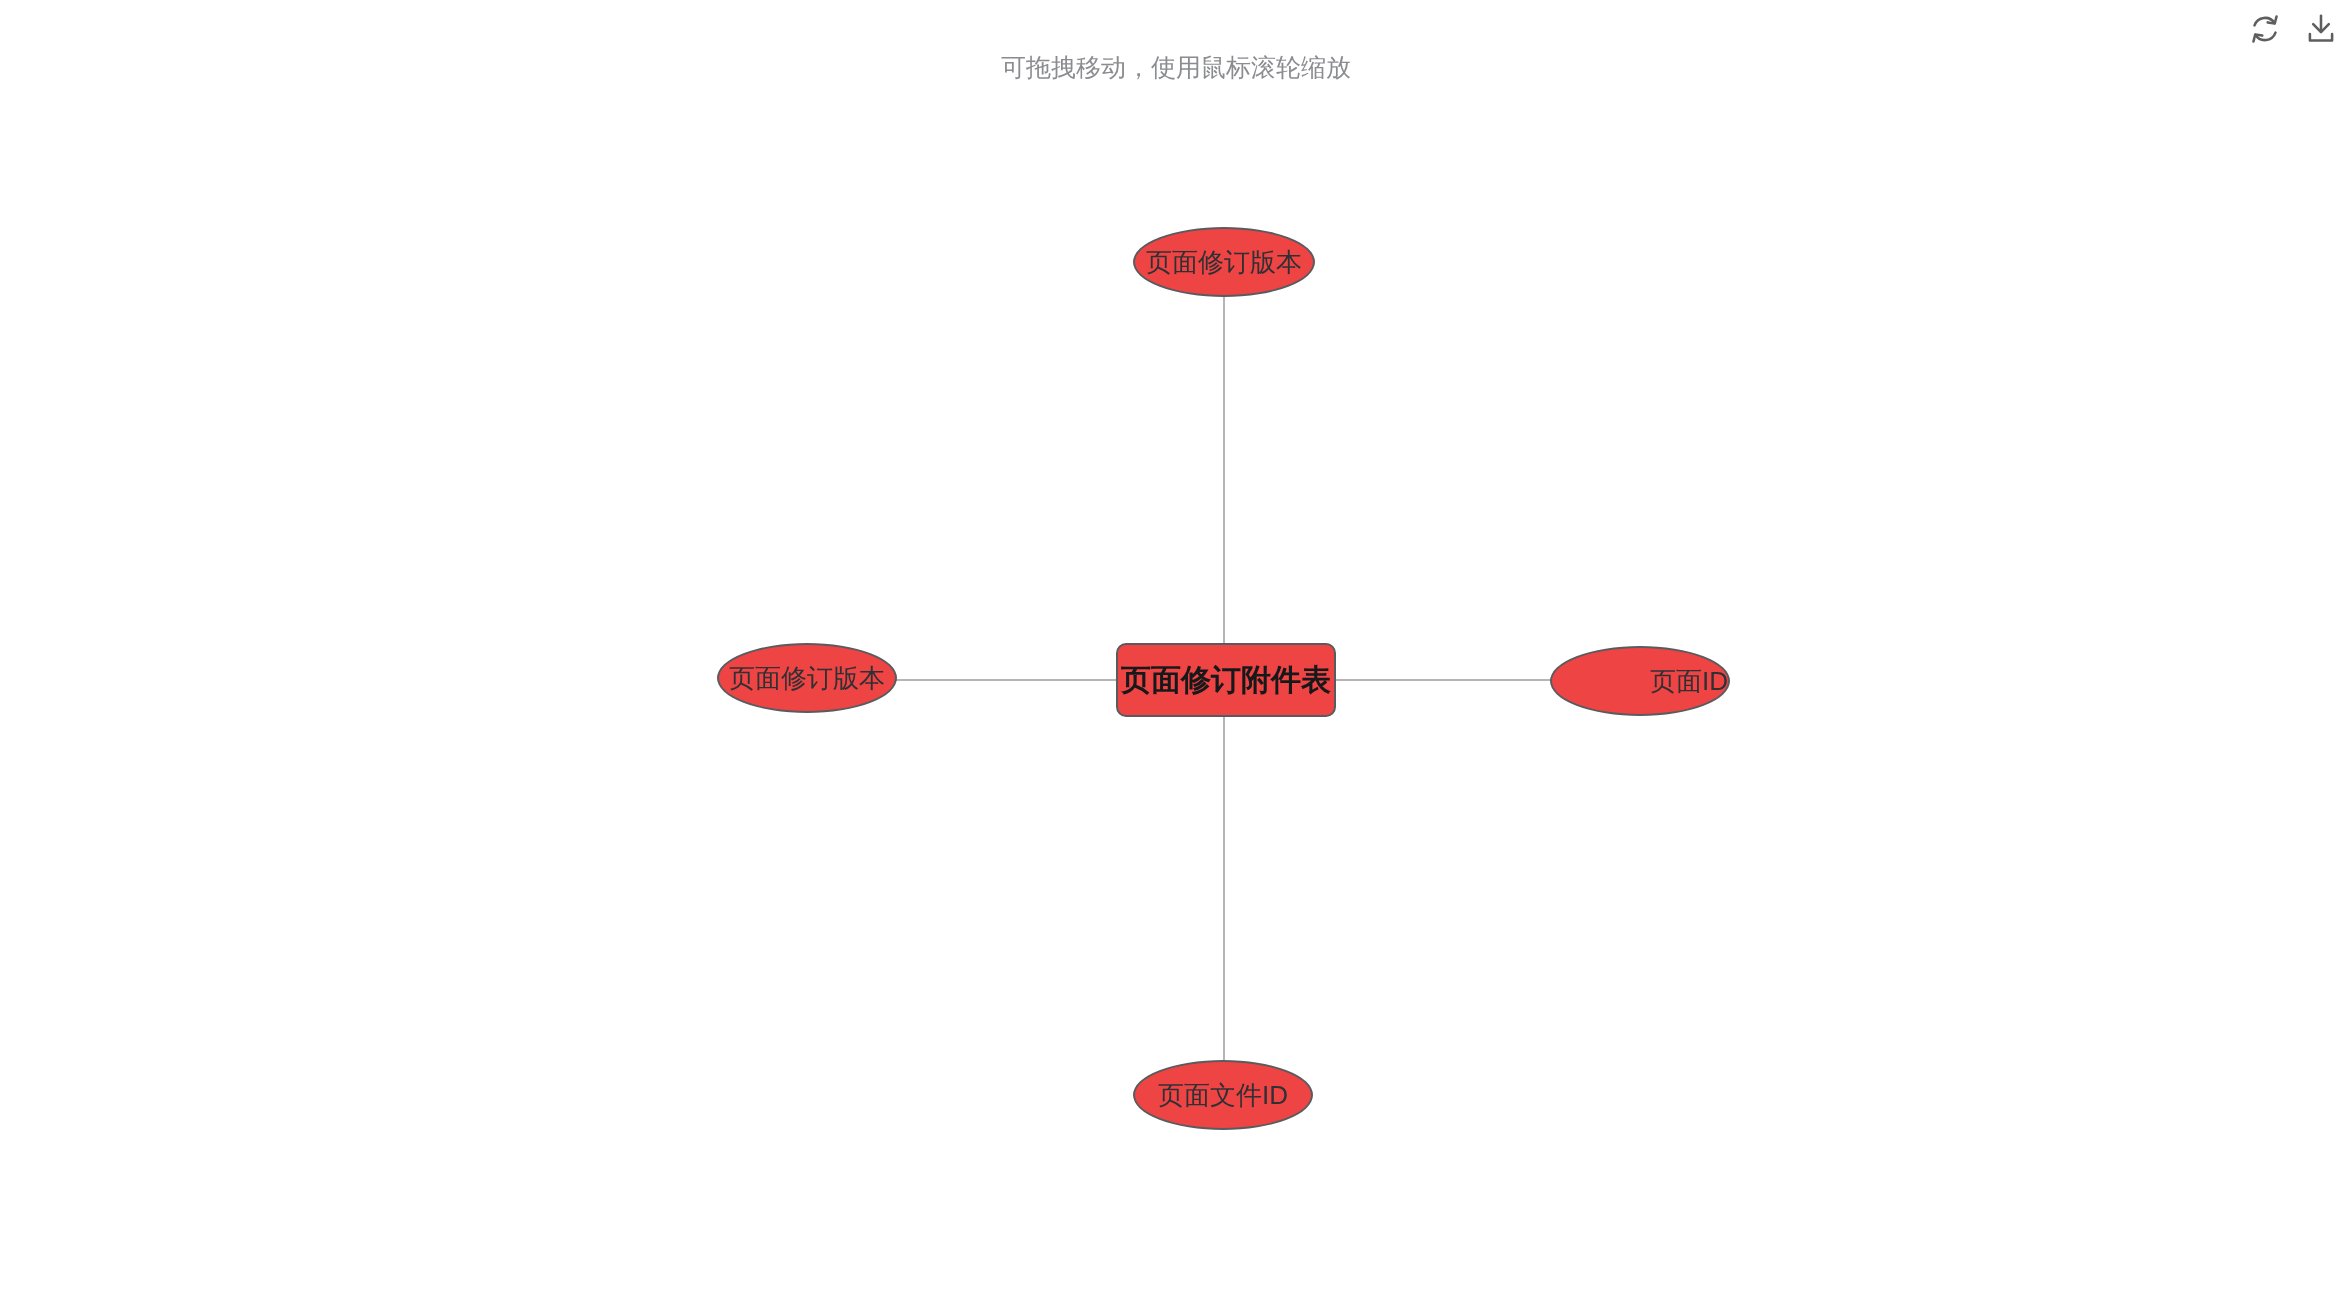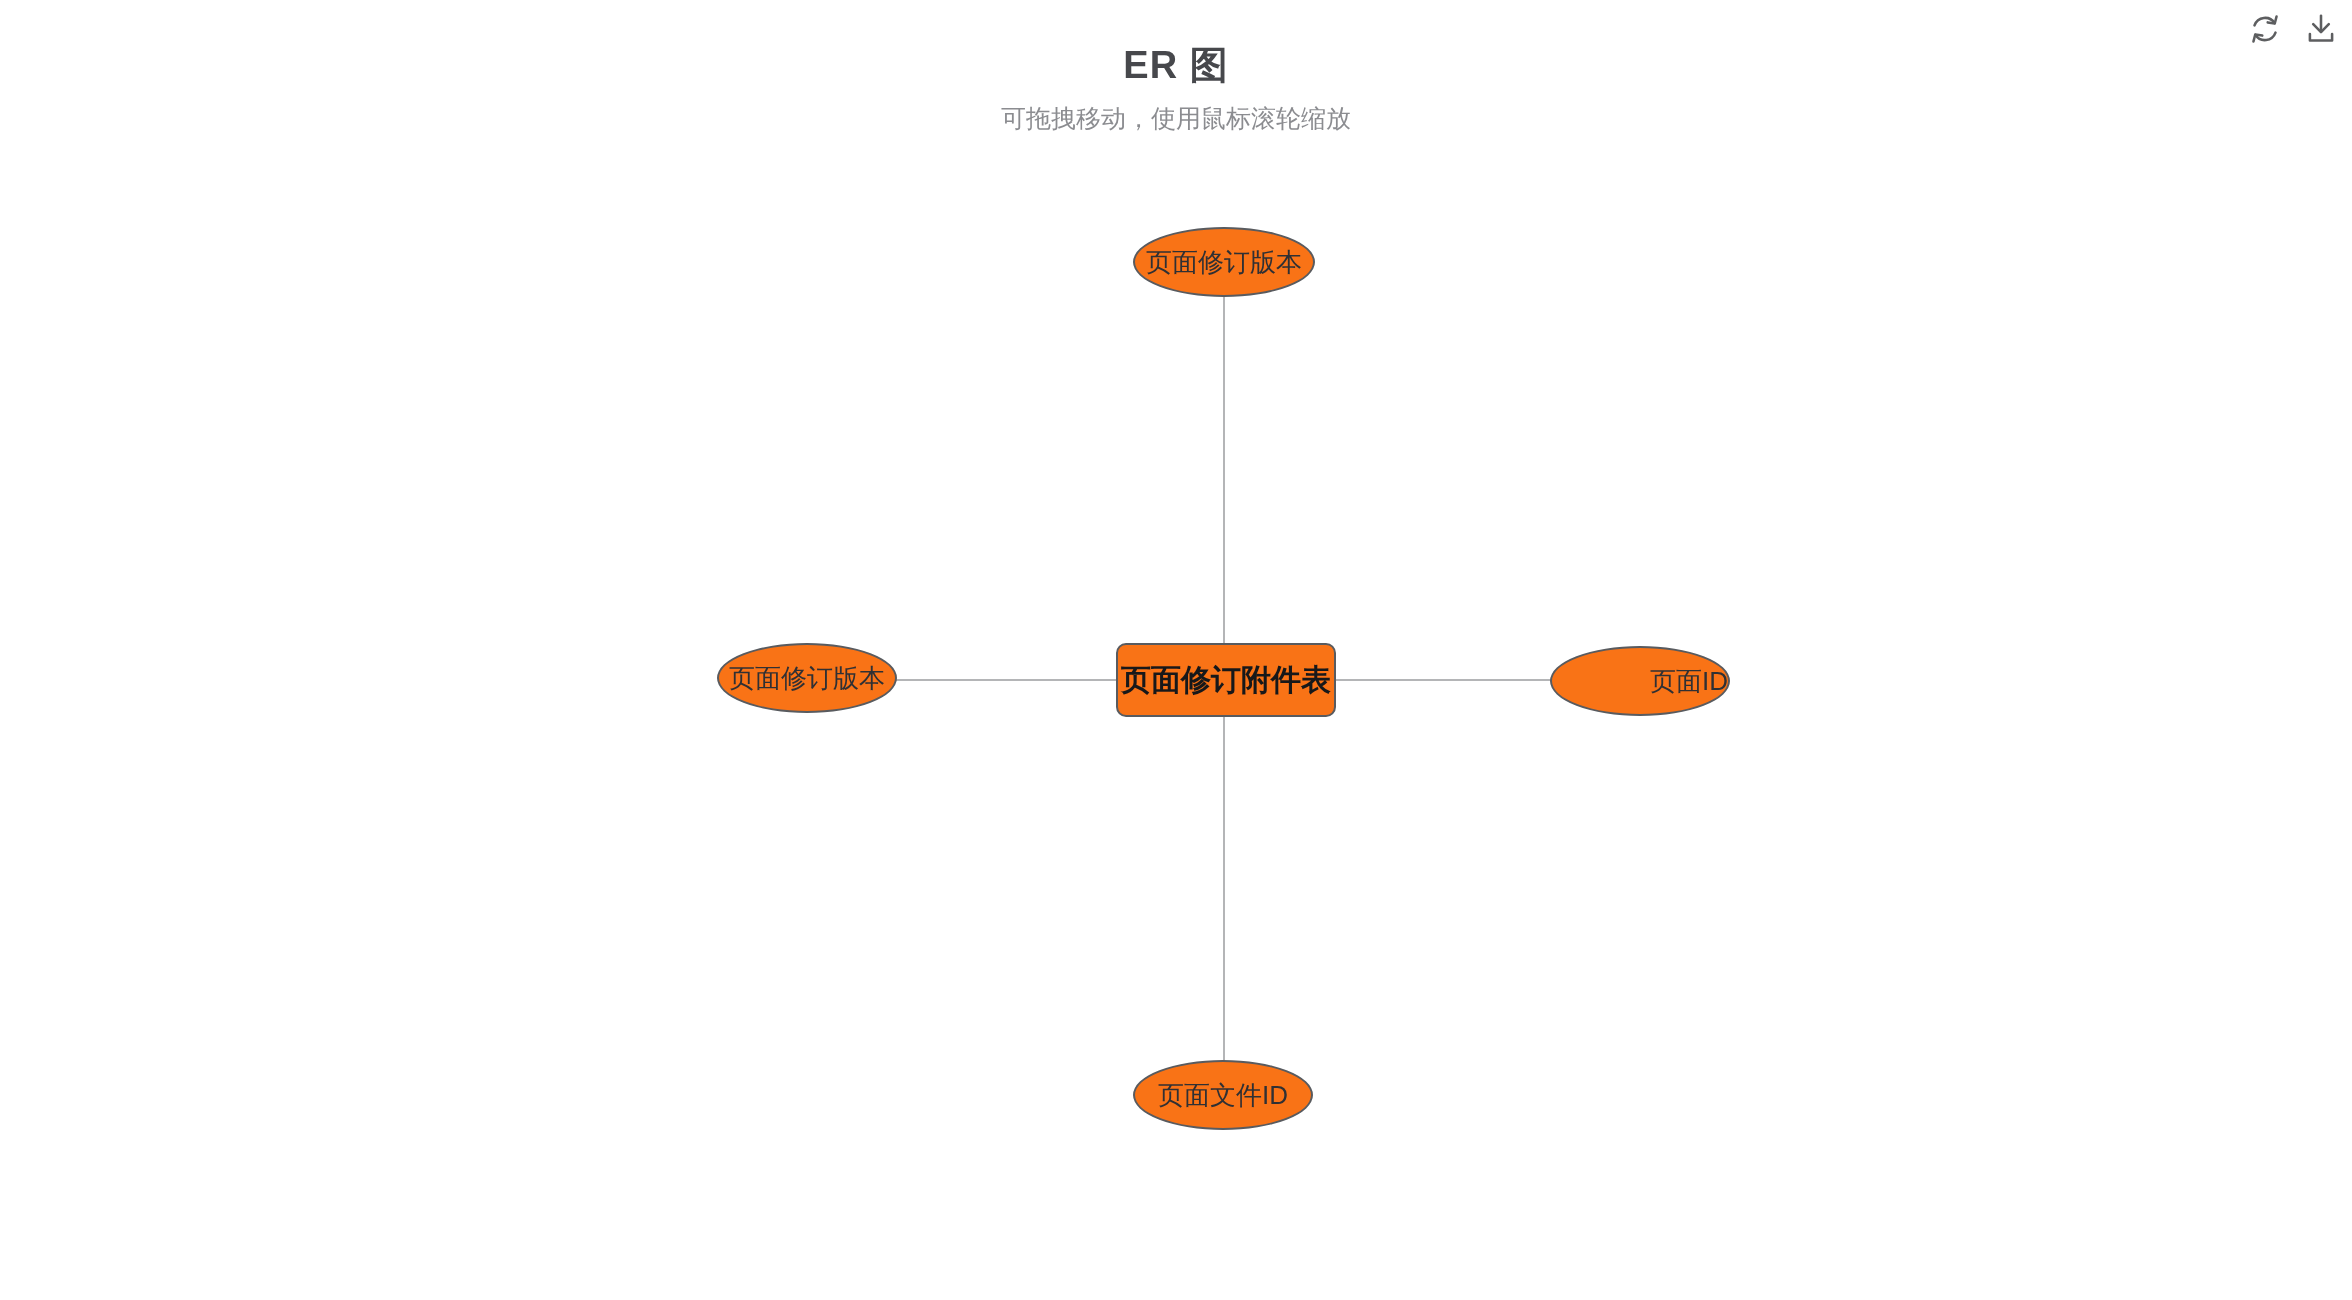--- a/index.html
+++ b/index.html
@@ -74,21 +74,21 @@
   .edge-top    { left: 1223px; top: 296px;  height: 348px; }
   .edge-bottom { left: 1223px; top: 716px;  height: 345px; }
   .edge-left   { left: 895px;  top: 679px;  width: 222px; }
   .edge-right  { left: 1335px; top: 679px;  width: 217px; }
 
   .node {
     position: absolute;
     display: flex;
     align-items: center;
     justify-content: center;
-    background: #f97316;
+    background: #ef4444;
     border: 2px solid #595b5f;
   }
   .node.entity {
     left: 1116px; top: 643px;
     width: 220px; height: 74px;
     border-radius: 10px;
   }
   .entity-label {
     font-size: 30px;
     font-weight: 700;
@@ -124,21 +124,20 @@
     <button class="icon-btn">
       <svg viewBox="0 0 24 24">
         <path class="icon-stroke" d="M12 3.2 L12 13.6"></path>
         <path class="icon-stroke" d="M6.8 8.7 L12 14.1 L17.2 8.7"></path>
         <path class="icon-stroke" d="M4.6 15.4 L4.6 19.6 L19.4 19.6 L19.4 15.4"></path>
       </svg>
     </button>
   </div>
 
   <div class="header">
-    <div class="page-title">ER 图</div>
     <div class="page-subtitle">可拖拽移动，使用鼠标滚轮缩放</div>
   </div>
 
   <div class="canvas">
 
     <div class="edge v edge-top"></div>
     <div class="edge v edge-bottom"></div>
     <div class="edge h edge-left"></div>
     <div class="edge h edge-right"></div>
 

